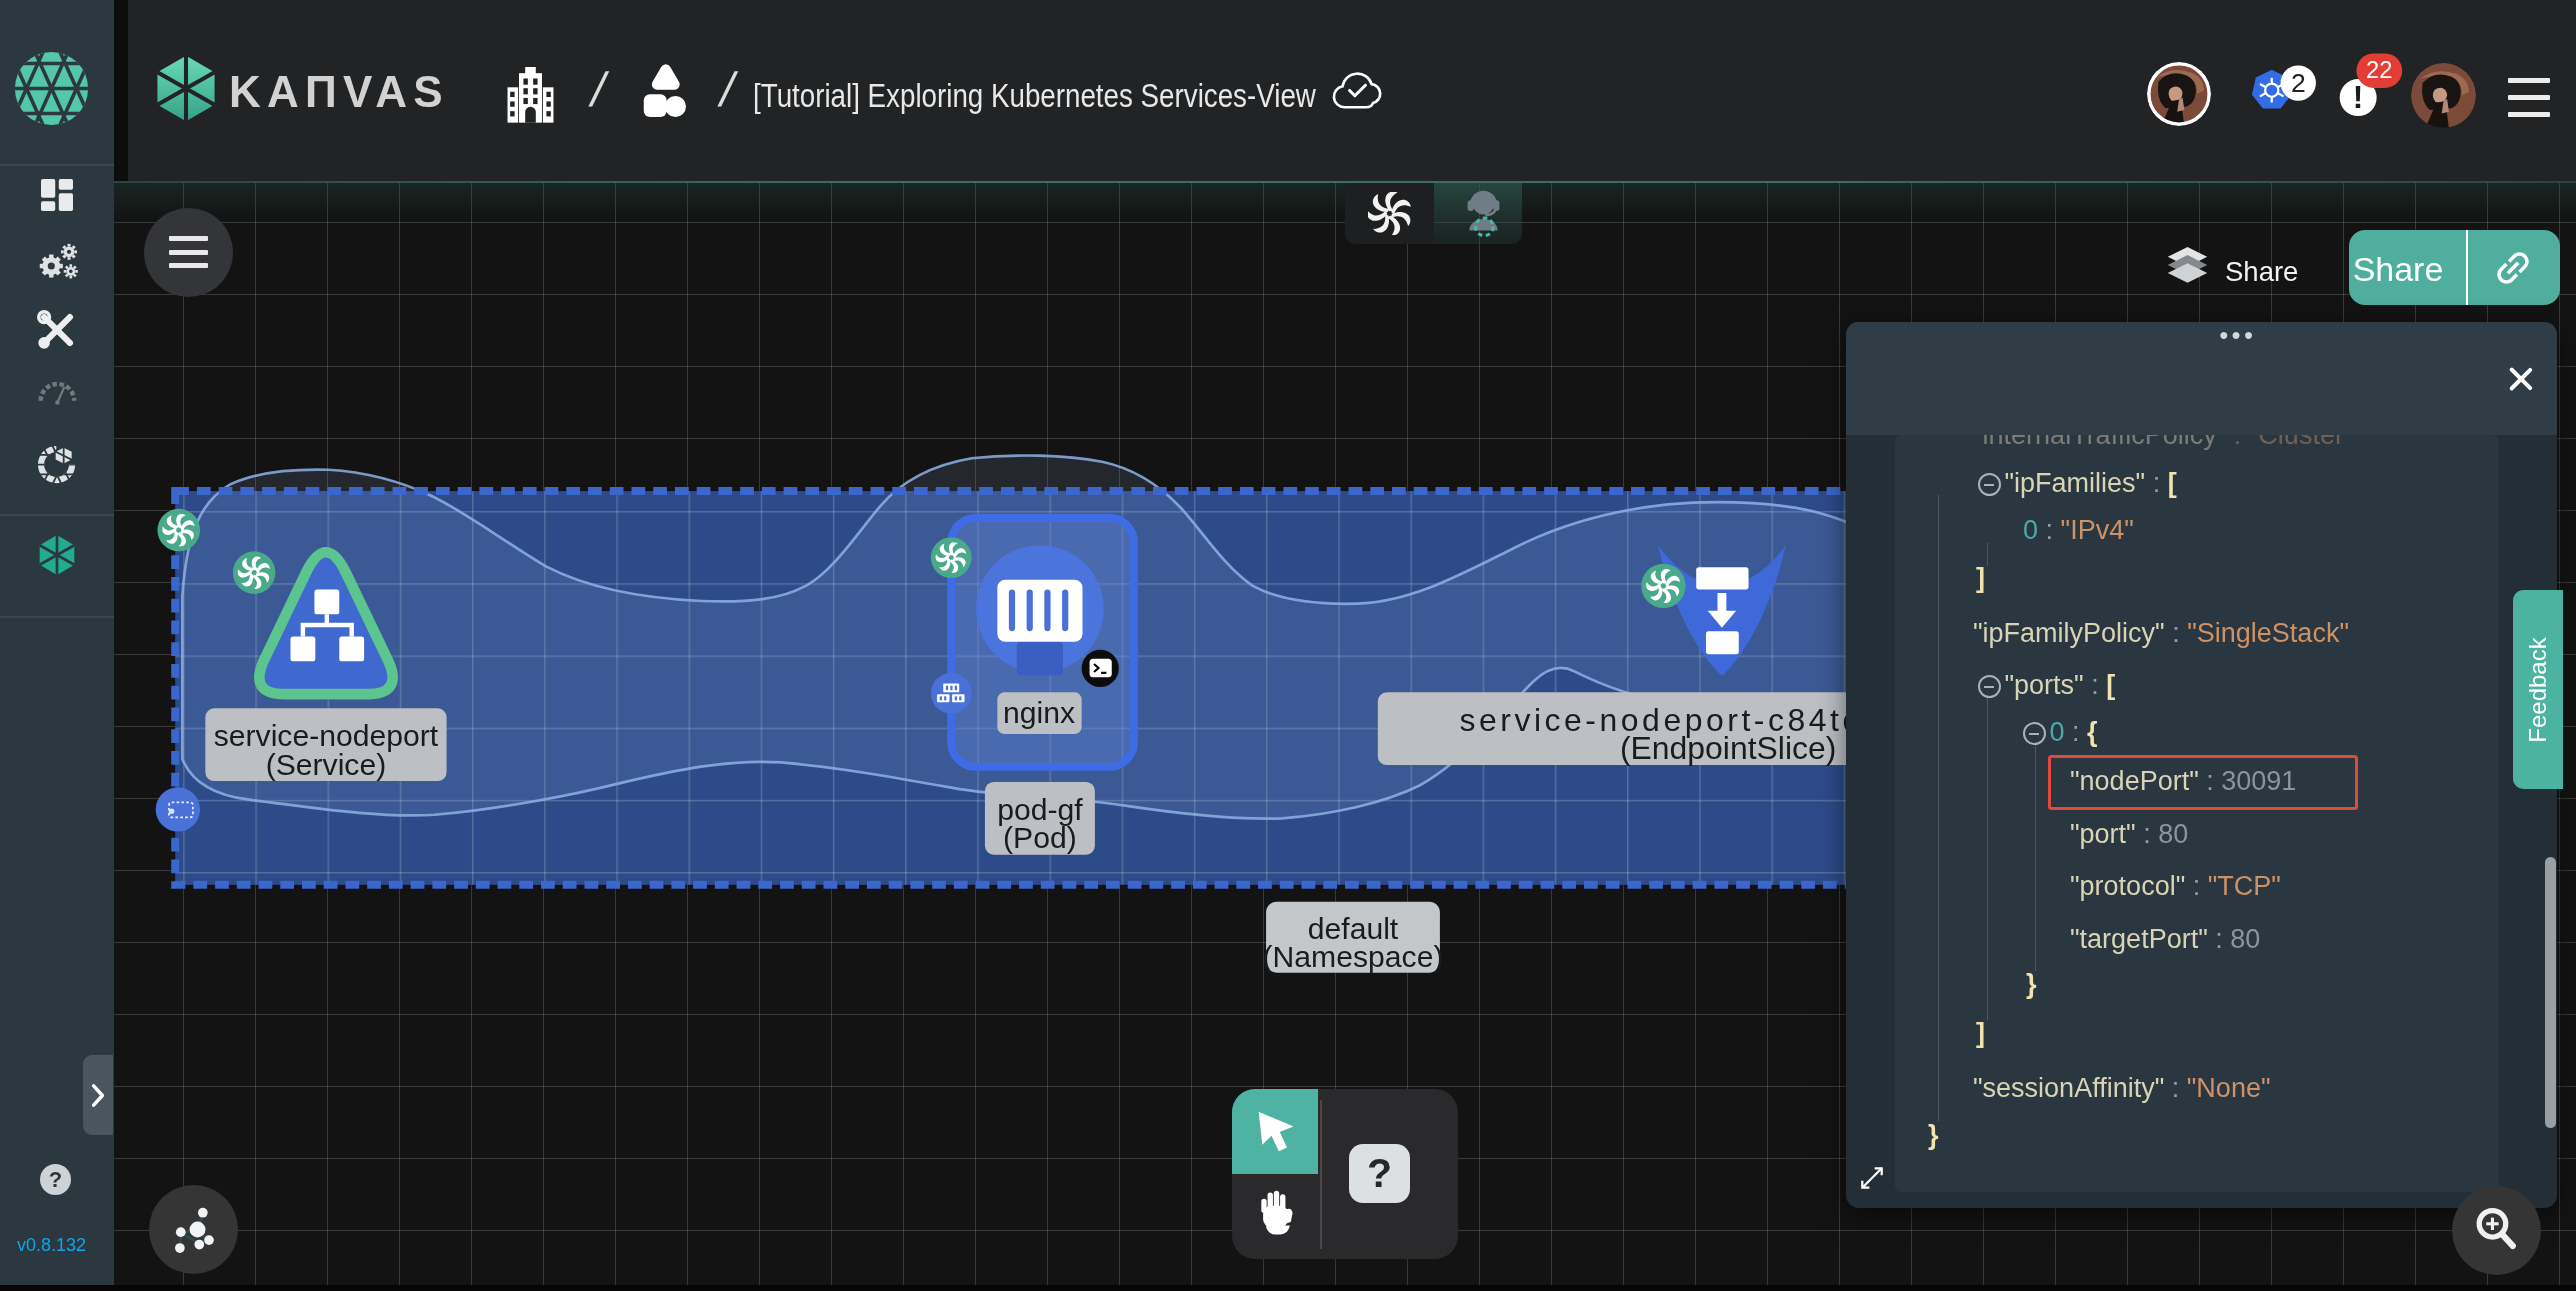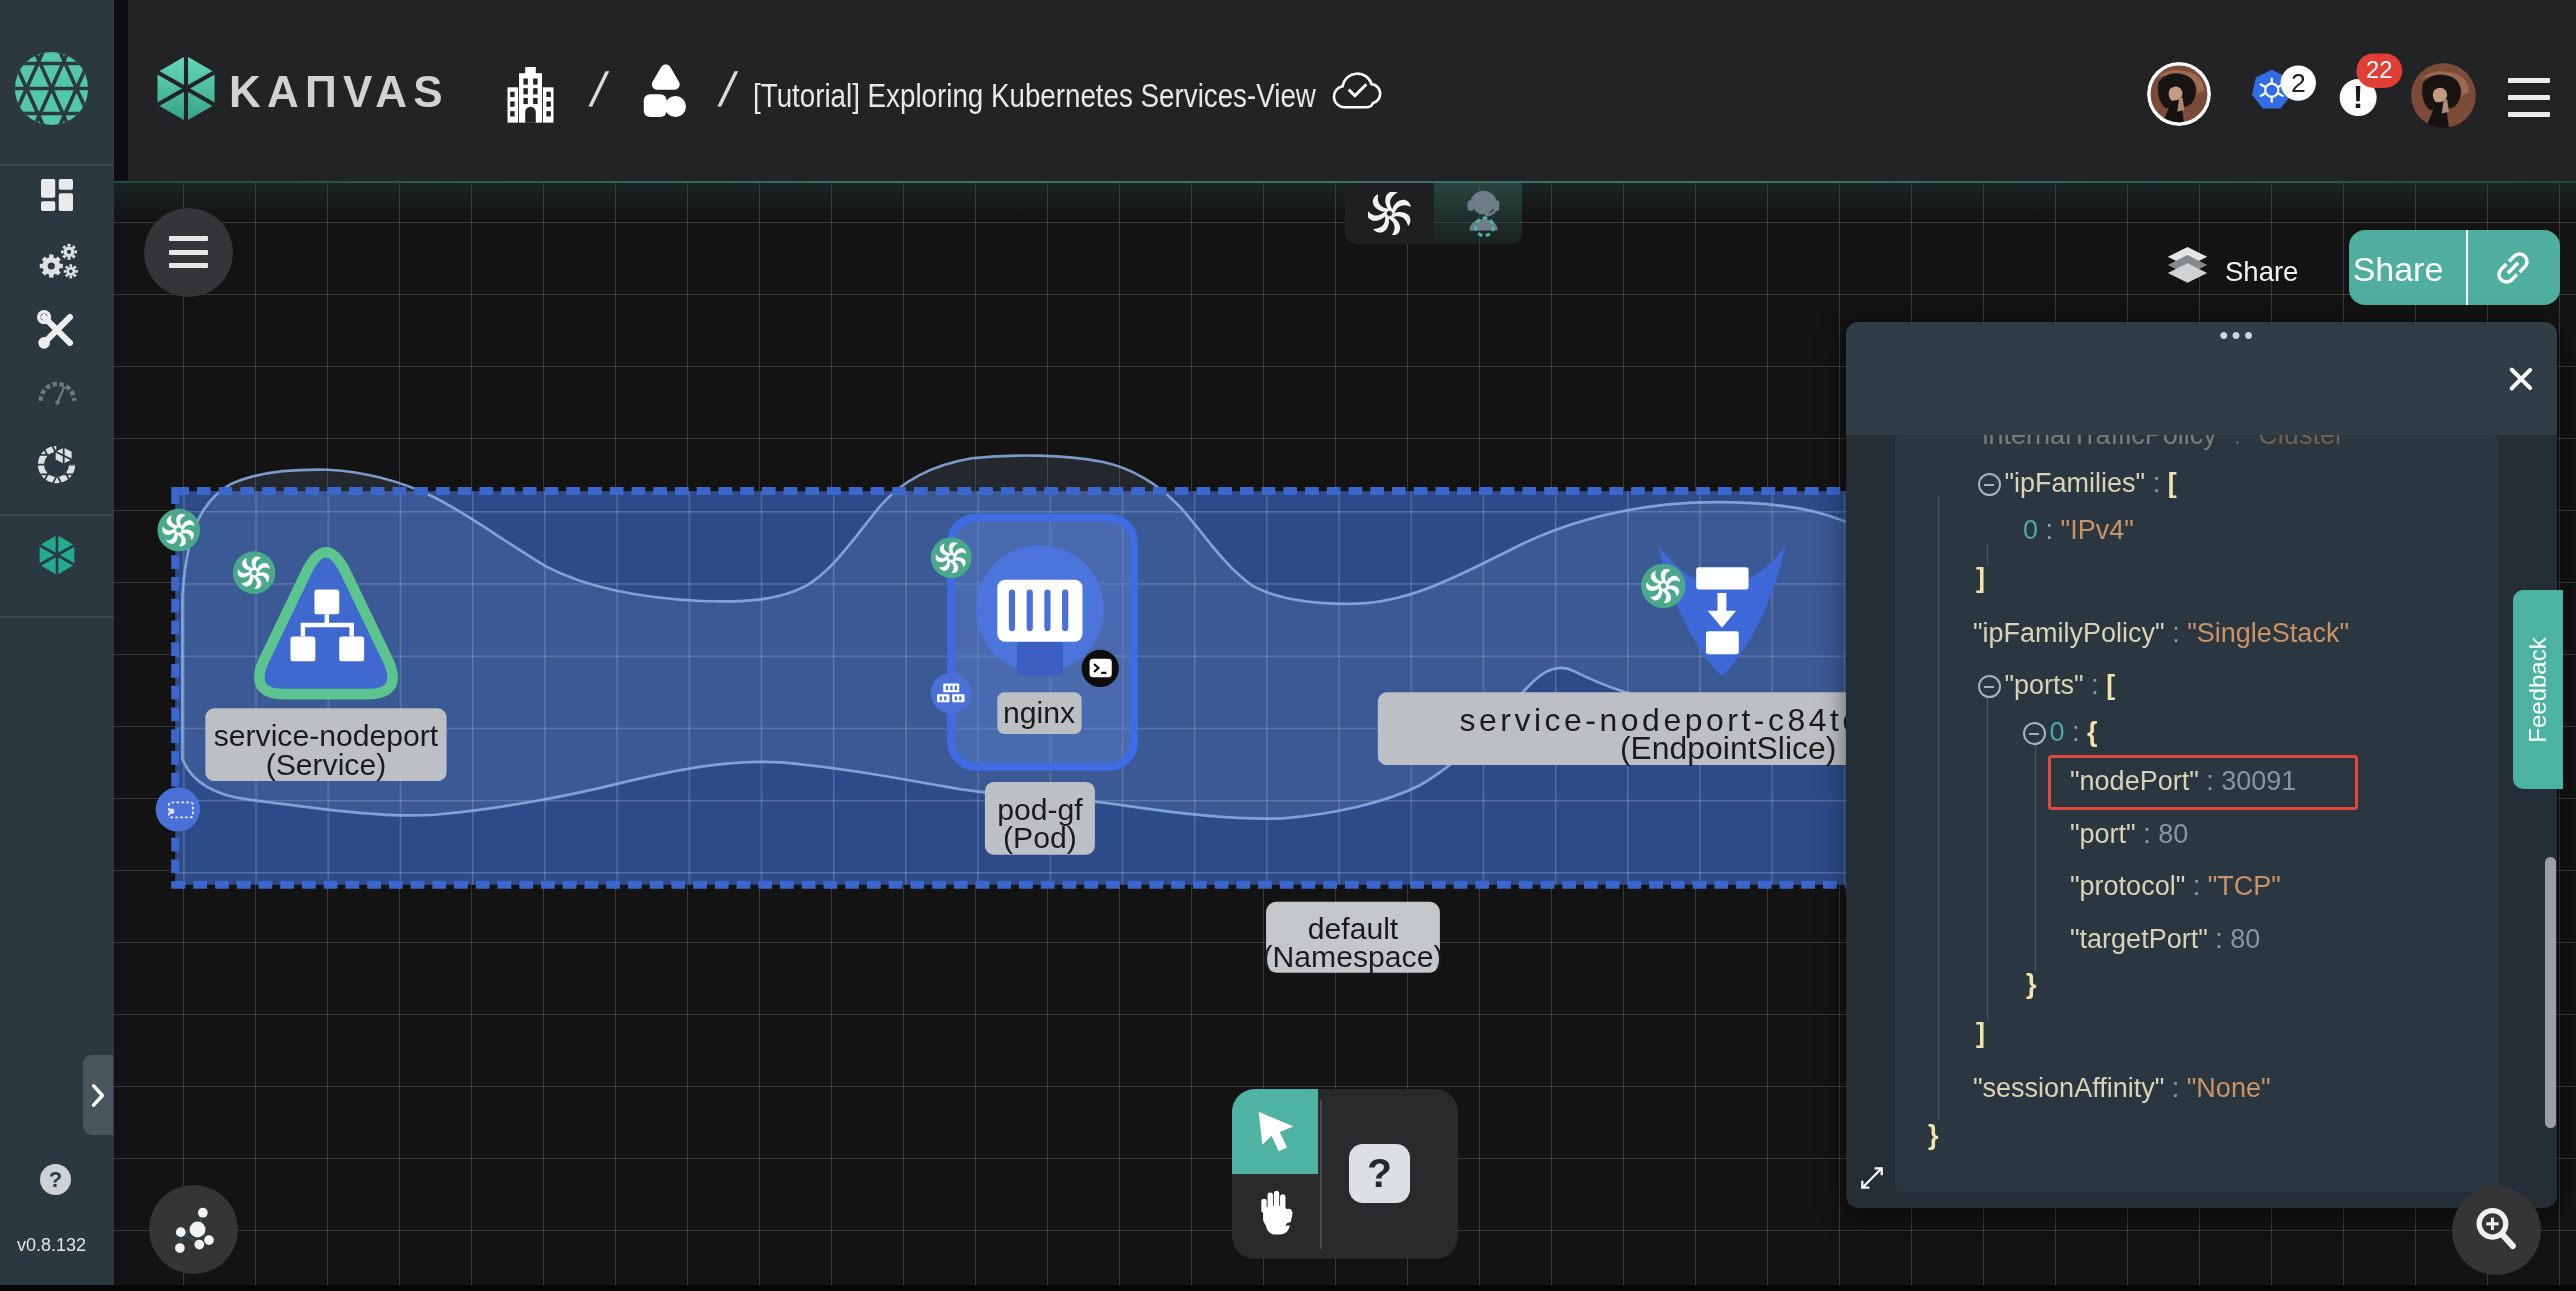--- a/index.html
+++ b/index.html
@@ -35,21 +35,21 @@
 #burger div { height:5.3px; background:#ececec; border-radius:0.9px; margin-bottom:11.5px; }
 
 
 .sb-div { position:absolute; left:0; width:114px; height:1.8px; background:#3a454d; }
 #sbchev { position:absolute; left:83px; top:1055px; width:30px; height:80px; background:#4a565e;
   border-radius:9px 0 0 9px; color:#fff; font-size:30px; font-weight:700;
   display:flex; align-items:center; justify-content:center; }
 #sbhelp { position:absolute; left:40px; top:1164px; width:31px; height:31px; border-radius:50%;
   background:#ccd2d6; color:#2b3840; font-weight:700; font-size:22px;
   display:flex; align-items:center; justify-content:center; }
-#sbver { position:absolute; left:17px; top:1235px; font-size:18px; color:#e5e5e5; }
+#sbver { position:absolute; left:17px; top:1235px; font-size:18px; color:#0ea5e9; }
 
 
 #hamb { position:absolute; left:30px; top:25px; width:89px; height:89px; border-radius:50%;
   background:#333538; }
 #hamb .b { position:absolute; left:25px; width:39px; height:5.3px; background:#e8e8e8; border-radius:0.9px; }
 
 #topbtns { position:absolute; left:1231px; top:0px; width:177px; height:61px;
   border-radius:0 0 10.6px 10.6px; overflow:hidden; display:flex; }
 #topbtns .l { width:89px; height:61px; background:#1d1f20; }
 #topbtns .r { width:88px; height:61px; background:linear-gradient(to bottom, rgba(52,94,84,0.55), rgba(42,74,66,0.30)); }

